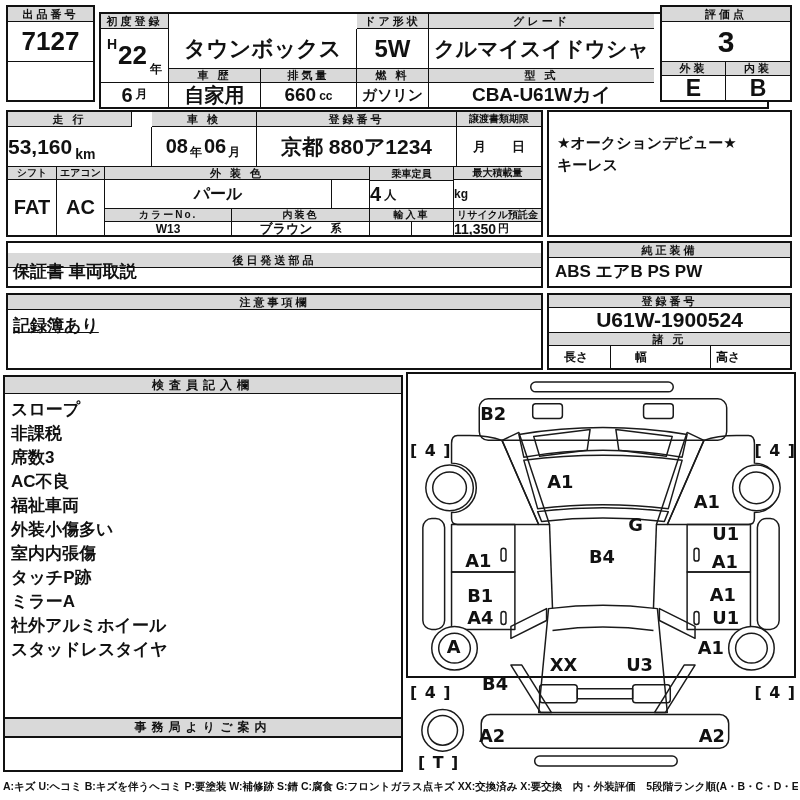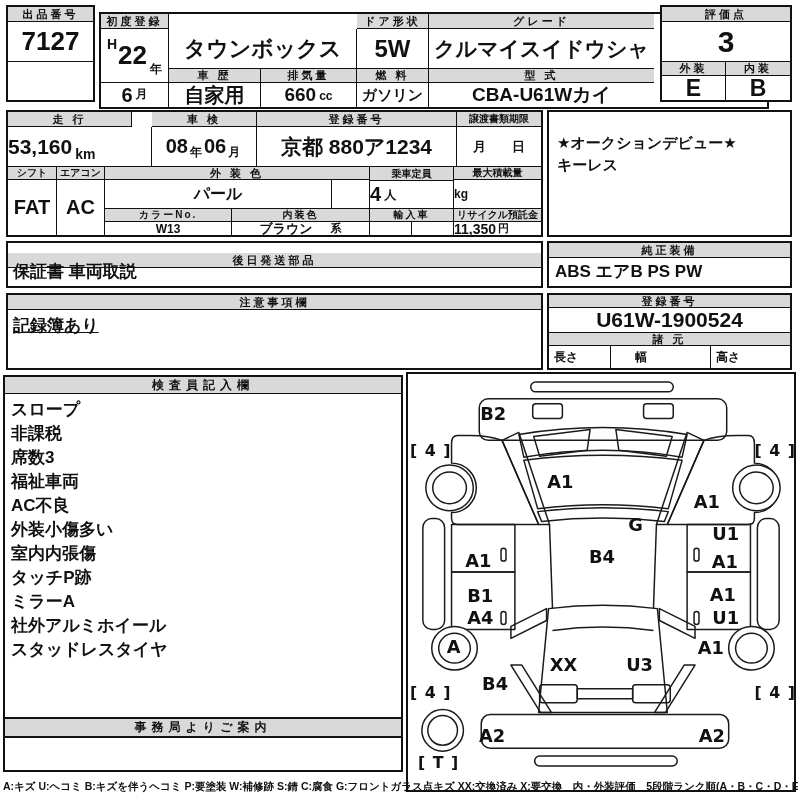--- a/index.html
+++ b/index.html
@@ -153,44 +153,44 @@
 
   <div class="box" style="left:6px;top:293px;width:537px;height:77px">
     <div class="c g bb" style="left:0;top:0;width:533px;height:15px">注意事項欄</div>
     <div class="c left top" style="left:0;top:15px;width:533px;height:30px;padding-left:5px;padding-top:4px;font-size:17px">記録簿あり</div>
   </div>
 
   <div class="box" style="left:547px;top:293px;width:245px;height:77px">
     <div class="c g bb" style="left:0;top:0;width:241px;height:13px">登録番号</div>
     <div class="c bb" style="left:0;top:13px;width:241px;height:25px;font-size:21px">U61W-1900524</div>
     <div class="c g bb" style="left:0;top:38px;width:241px;height:13px">諸 元</div>
-    <div class="c br left" style="left:0;top:51px;width:62px;height:22px;padding-left:5px;font-size:12px">長さ</div>
+    <div class="c br left" style="left:0;top:51px;width:62px;height:22px;padding-left:15px;font-size:12px">長さ</div>
     <div class="c br left" style="left:81px;top:51px;width:81px;height:22px;padding-left:5px;font-size:12px">幅</div>
     <div class="c left" style="left:162px;top:51px;width:79px;height:22px;padding-left:5px;font-size:12px">高さ</div>
   </div>
 
   <div class="box" style="left:3px;top:375px;width:400px;height:397px">
     <div class="hdrbar" style="left:0;top:0;width:396px;height:17px">検査員記入欄</div>
     <div id="inspector-lines" style="position:absolute;left:0;top:20px;width:396px">
         <div class="insp-line">スロープ</div>
         <div class="insp-line">非課税</div>
         <div class="insp-line">席数3</div>
+        <div class="insp-line">AC不良</div>
         <div class="insp-line">福祉車両</div>
-        <div class="insp-line">AC不良</div>
         <div class="insp-line">外装小傷多い</div>
         <div class="insp-line">室内内張傷</div>
         <div class="insp-line">タッチP跡</div>
         <div class="insp-line">ミラーA</div>
         <div class="insp-line">社外アルミホイール</div>
         <div class="insp-line">スタッドレスタイヤ</div>
       </div>
     <div class="hdrbar" style="left:0;top:340px;width:396px;height:21px;border-top:2px solid #111;border-bottom:2px solid #111">事務局よりご案内</div>
   </div>
 
-  <div class="box" style="left:406px;top:372px;width:390px;height:420px">
+  <div class="box" style="left:406px;top:372px;width:390px;height:306px">
     <svg viewBox="0 0 390 400" width="386" height="396">
       <g fill="none" stroke="#1a1a1a" stroke-width="1.5" stroke-linejoin="round">
         <rect x="124" y="8" width="144" height="10" rx="5"></rect>
         <rect x="72" y="25" width="250" height="42" rx="9"></rect>
         <rect x="126" y="30" width="30" height="15" rx="3"></rect>
         <rect x="238" y="30" width="30" height="15" rx="3"></rect>
         <path d="M112 61 Q197 47 282 61 L277 84 Q197 70 117 84 Z"></path>
         <path d="M127 63 L184 56 L181 77 L133 83 Z"></path>
         <path d="M210 56 L267 63 L261 83 L213 77 Z"></path>
         <path d="M117 87 Q197 77 277 87 L263 136 Q197 128 131 136 Z"></path>

